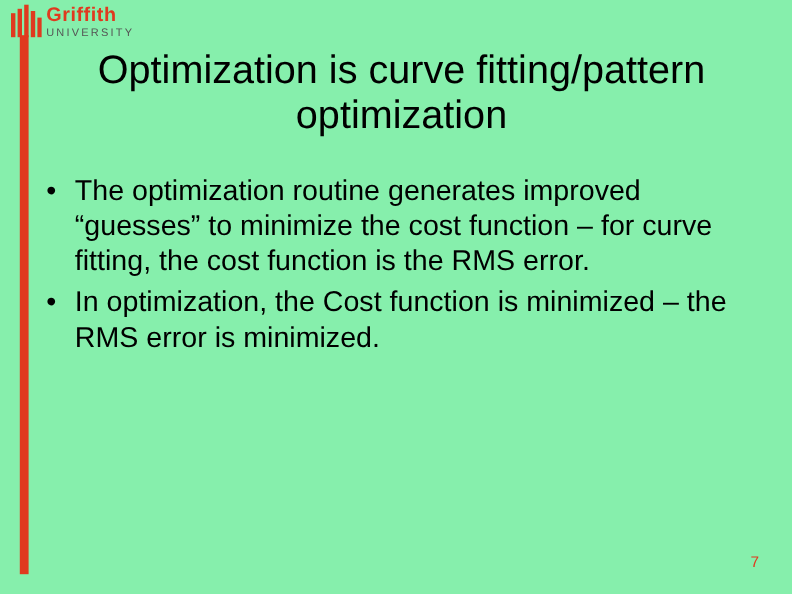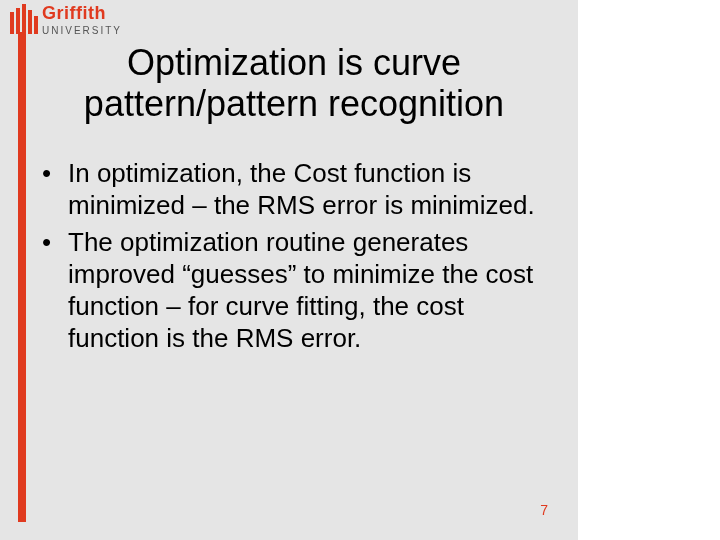--- a/index.html
+++ b/index.html
@@ -1,21 +1,21 @@
 <!DOCTYPE html>
 <html><head>
 <meta charset="utf-8">
 <style>
   * { margin: 0; padding: 0; box-sizing: border-box; }
   html, body { width: 720px; height: 540px; font-family: Arial, Helvetica, sans-serif; background: #fff; }
   .slide {
     position: relative;
-    width: 578px;
+    width: 720px;
     height: 540px;
-    background: #e5e5e5;
+    background: #86efac;
     overflow: hidden;
   }
   .red-bar {
     position: absolute;
     left: 18px;
     top: 32px;
     width: 8px;
     height: 490px;
     background: #e03a1f;
   }
@@ -109,24 +109,24 @@
           <rect x="24" y="12" width="4" height="18"></rect>
         </g>
       </svg>
     </span>
     <span class="logo-text">
       <span class="top">Griffith</span>
       <span class="bottom">UNIVERSITY</span>
     </span>
   </div>
 
-  <div class="title">Optimization is curve pattern/pattern recognition</div>
+  <div class="title">Optimization is curve fitting/pattern optimization</div>
 
   <div class="body">
     <ul>
+      <li>The optimization routine generates improved “guesses” to minimize the cost function – for curve fitting, the cost function is the RMS error.</li>
       <li>In optimization, the Cost function is minimized – the RMS error is minimized.</li>
-      <li>The optimization routine generates improved “guesses” to minimize the cost function – for curve fitting, the cost function is the RMS error.</li>
     </ul>
   </div>
 
   <div class="page-number">7</div>
 
 </div>
 
 </body></html>

